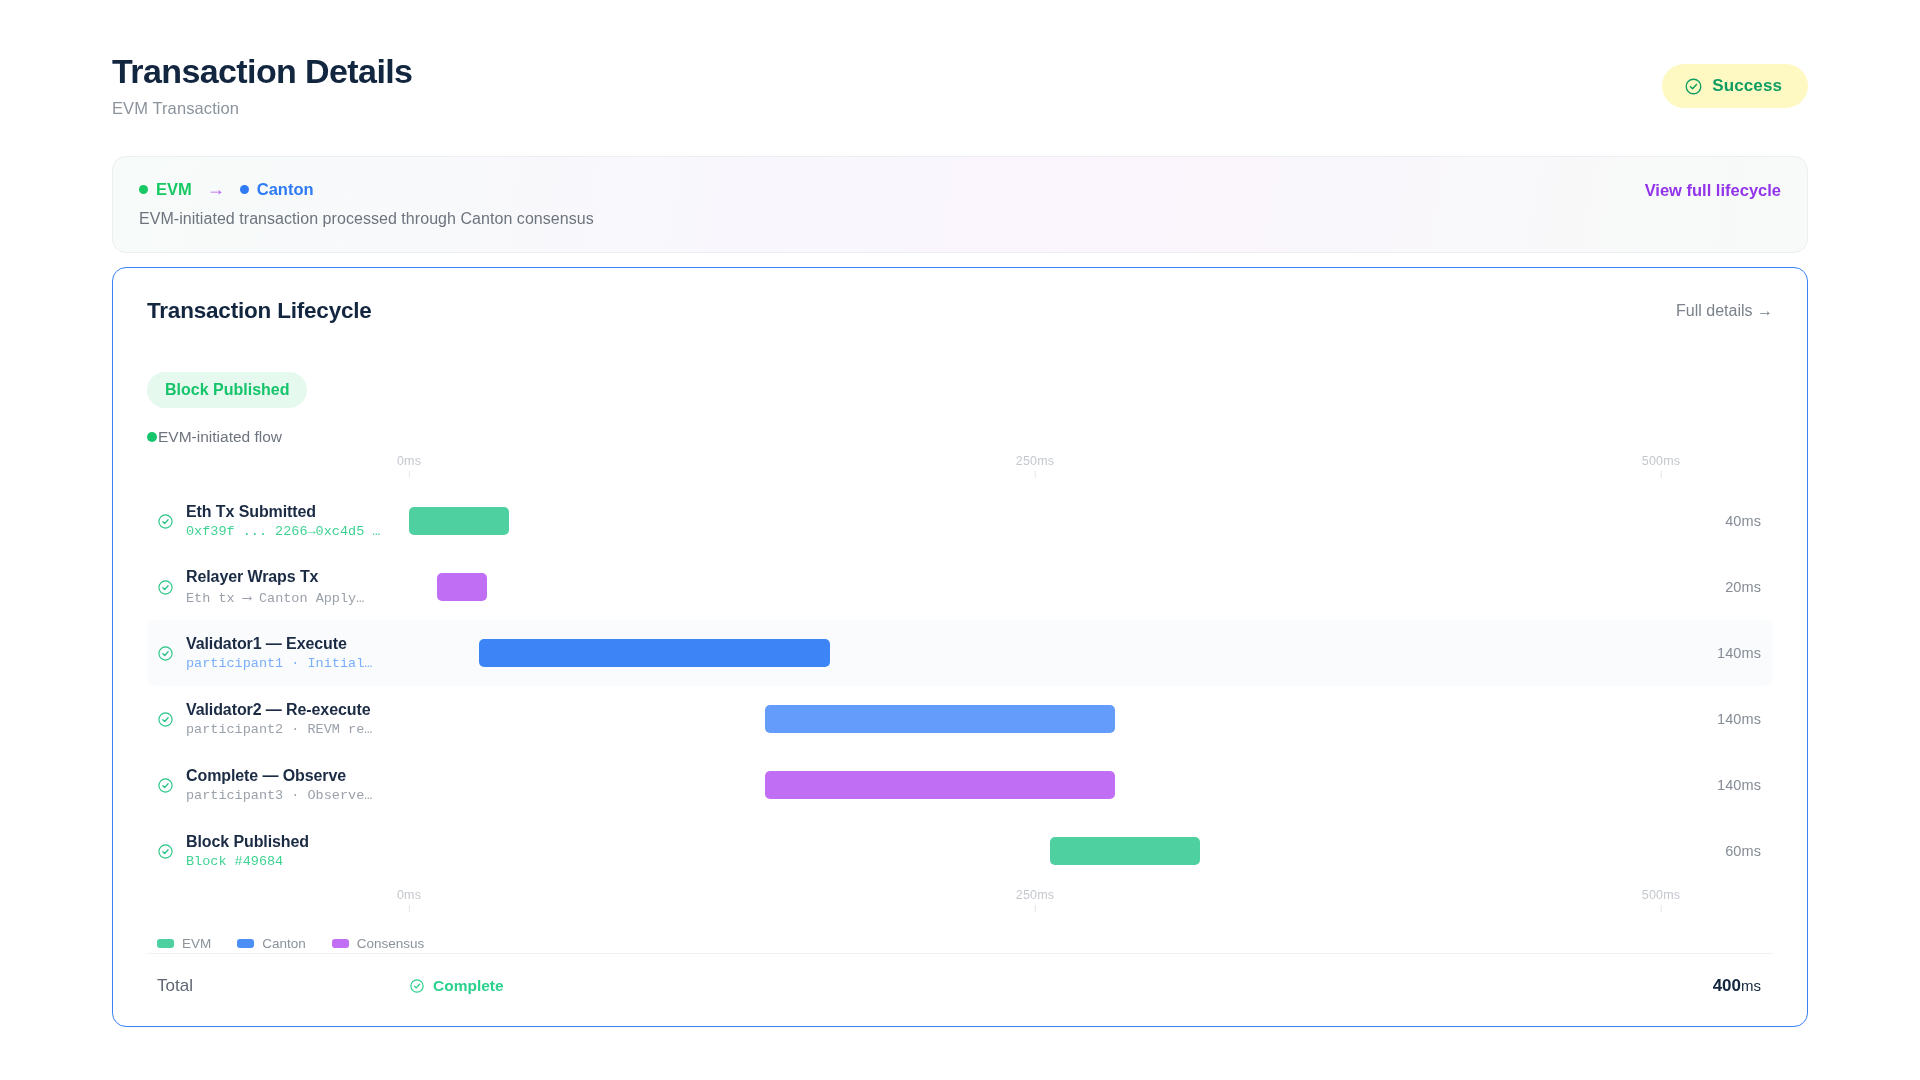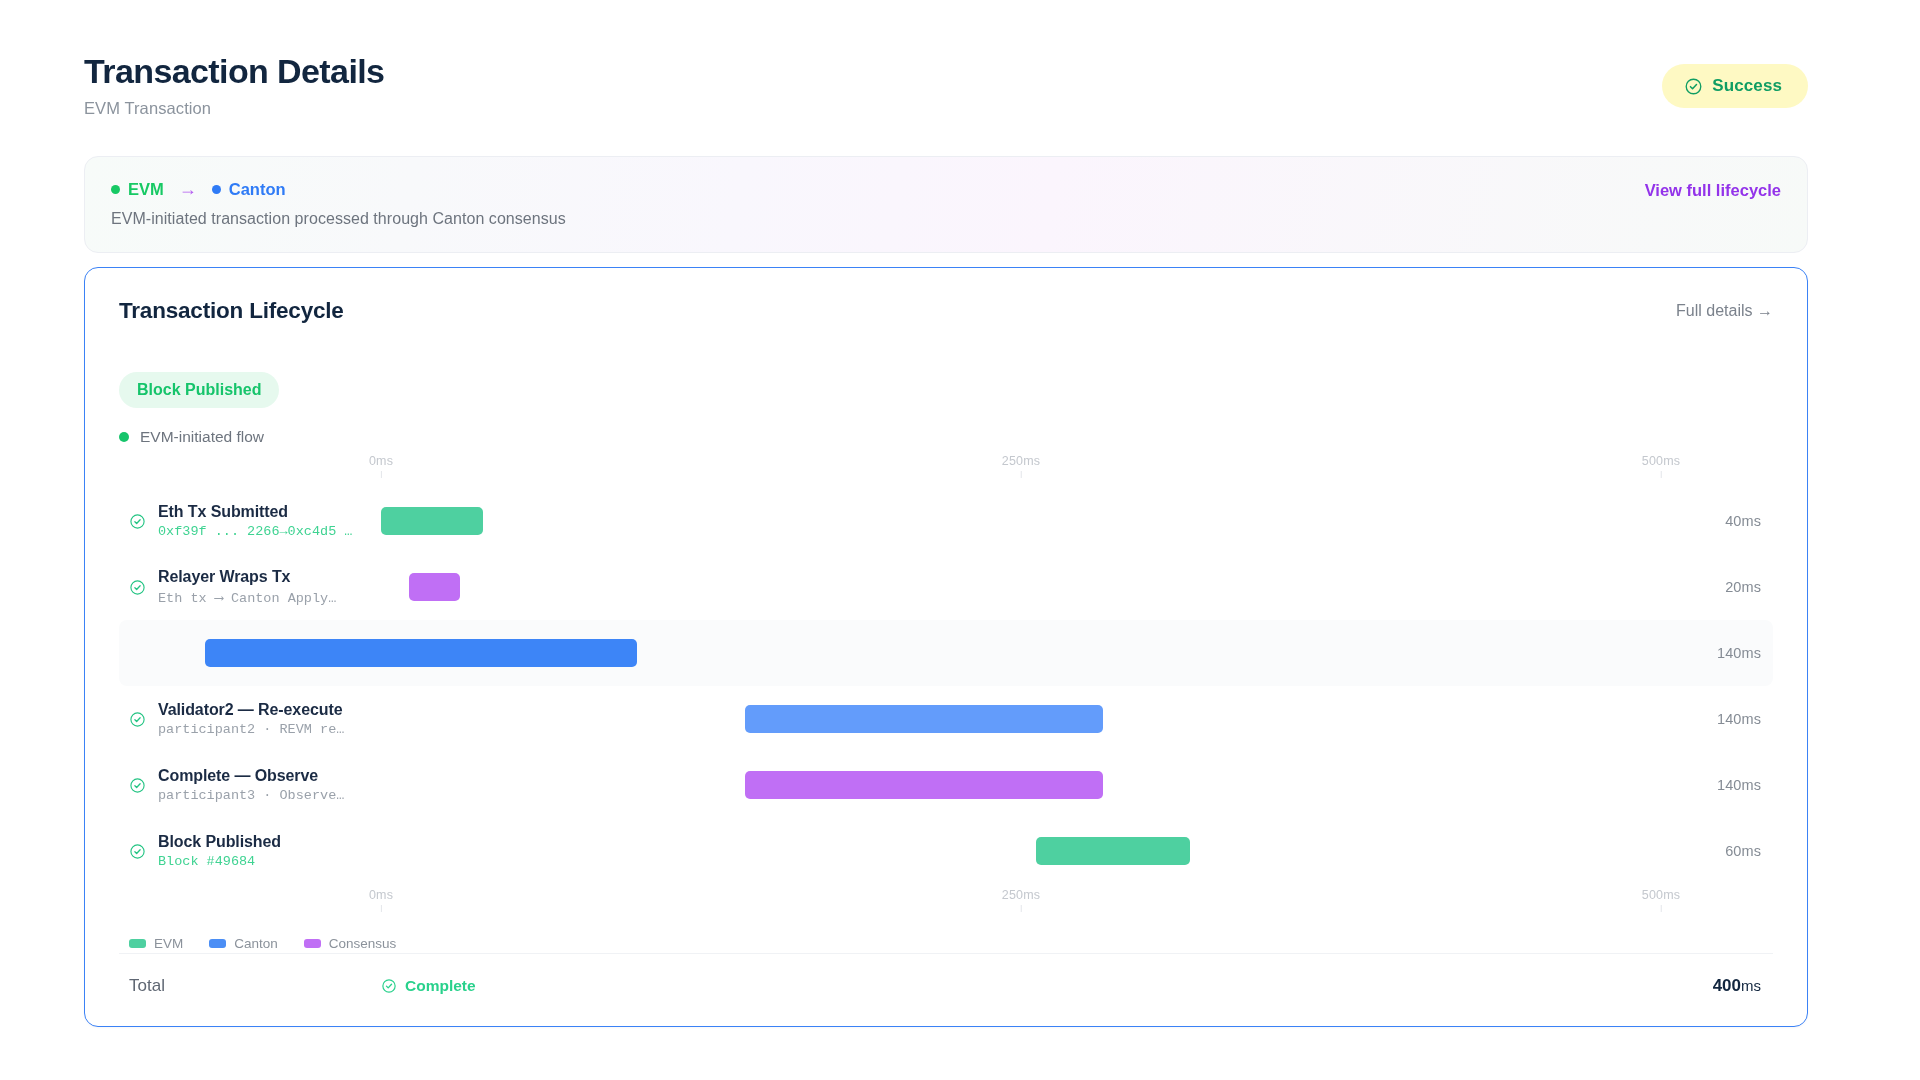--- a/index.html
+++ b/index.html
@@ -2,21 +2,21 @@
 <html><head>
 <meta charset="utf-8">
 <style>
   * { box-sizing: border-box; margin: 0; padding: 0; }
   html, body {
     width: 1920px; height: 1080px;
     background: #ffffff;
     font-family: "Liberation Sans", sans-serif;
     -webkit-font-smoothing: antialiased;
   }
-  .page { width: 1892px; height: 1080px; position: relative; padding: 52px 84px 0 84px; }
+  .page { width: 1892px; height: 1080px; position: relative; padding: 52px 84px 0 112px; }
 
   
   .header { display: flex; align-items: flex-start; justify-content: space-between; }
   .title-block { padding-left: 0; }
   .page-title {
     font-size: 34px; font-weight: 700; color: #12263f; letter-spacing: -0.6px;
     line-height: 1.15;
   }
   .page-subtitle { font-size: 16.5px; color: #8b939d; margin-top: 8px; letter-spacing: 0.1px; }
 
@@ -62,21 +62,21 @@
   }
   .card-head { display: flex; align-items: center; justify-content: space-between; }
   .card-title { font-size: 22.5px; font-weight: 700; color: #12263f; letter-spacing: -0.2px; }
   .card-link { font-size: 16px; color: #7b828c; cursor: pointer; }
 
   .pill-row { margin-top: 48px; }
   .pill {
     display: inline-block; background: #e6f9ee; color: #16c46b;
     font-size: 16px; font-weight: 700; border-radius: 999px; padding: 9px 18px;
   }
-  .flow-note { display: flex; align-items: center; gap: 11px; margin-top: 20px; font-size: 15.5px; color: #6d747e; }
+  .flow-note { display: flex; align-items: center; gap: 1px; margin-top: 20px; font-size: 15.5px; color: #6d747e; }
 
   
   .gantt { margin-top: 8px; position: relative; }
   .axis { position: relative; height: 34px; }
   .axis .tick { position: absolute; transform: translateX(-50%); text-align: left; }
   .axis .tick .t-lbl { font-size: 12.5px; color: #c4c8ce; letter-spacing: 0.2px; }
   .axis .tick .t-mark { width: 1px; height: 7px; background: #e3e6ea; margin: 3px auto 0 auto; }
 
   .rows { position: relative; }
   .grow { position: relative; height: 66px; display: flex; align-items: center; border-radius: 8px; }
@@ -221,20 +221,30 @@
                 <span class="lt-name">Relayer Wraps Tx</span>
                 <span class="lt-sub sub-gray">Eth tx ⟶ Canton Apply…</span>
               </span>
             </div>
             <div class="track">
               <div class="bar" style="left: 2.2%; width: 4%; background: rgb(192, 111, 245);"></div>
             </div>
             <div class="dur">20ms</div>
           </div>
           <div class="grow highlight">
+            <div class="grow-label">
+              <span class="check"><svg width="17" height="17" viewBox="0 0 24 24" fill="none">
+                  <circle cx="12" cy="12" r="9.3" stroke="#23c483" stroke-width="1.6"></circle>
+                  <path d="M8.3 12.3l2.5 2.5 4.9-5.3" stroke="#23c483" stroke-width="1.8" stroke-linecap="round" stroke-linejoin="round"></path>
+                </svg></span>
+              <span class="label-text">
+                <span class="lt-name">Validator1 — Execute</span>
+                <span class="lt-sub sub-blue">participant1 · Initial…</span>
+              </span>
+            </div>
             <div class="track">
               <div class="bar" style="left: 5.6%; width: 28%; background: rgb(61, 133, 247);"></div>
             </div>
             <div class="dur">140ms</div>
           </div>
           <div class="grow">
             <div class="grow-label">
               <span class="check"><svg width="17" height="17" viewBox="0 0 24 24" fill="none">
                   <circle cx="12" cy="12" r="9.3" stroke="#23c483" stroke-width="1.6"></circle>
                   <path d="M8.3 12.3l2.5 2.5 4.9-5.3" stroke="#23c483" stroke-width="1.8" stroke-linecap="round" stroke-linejoin="round"></path>

